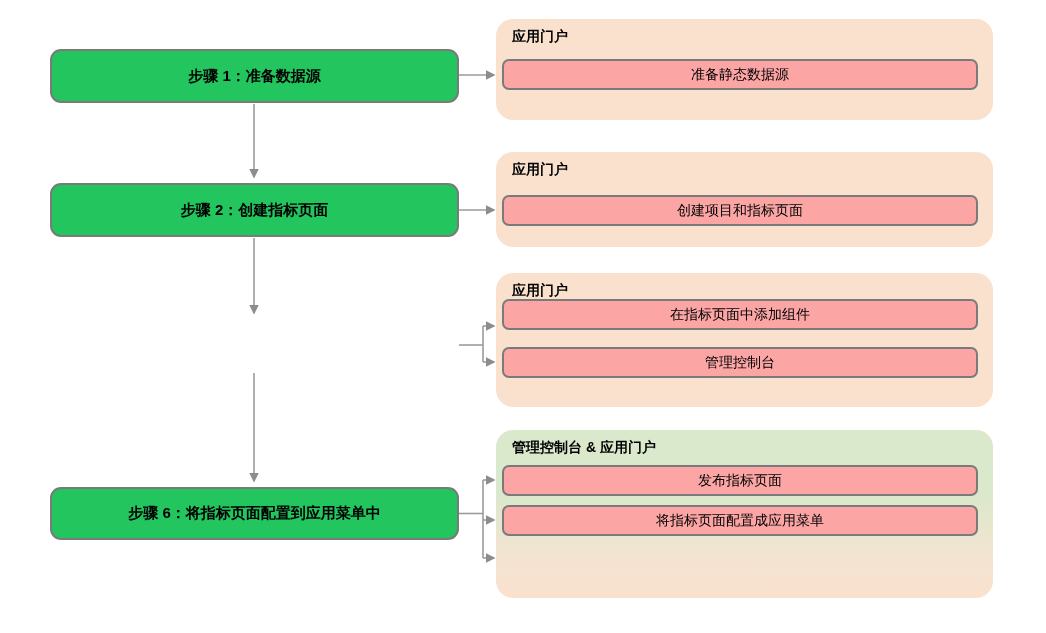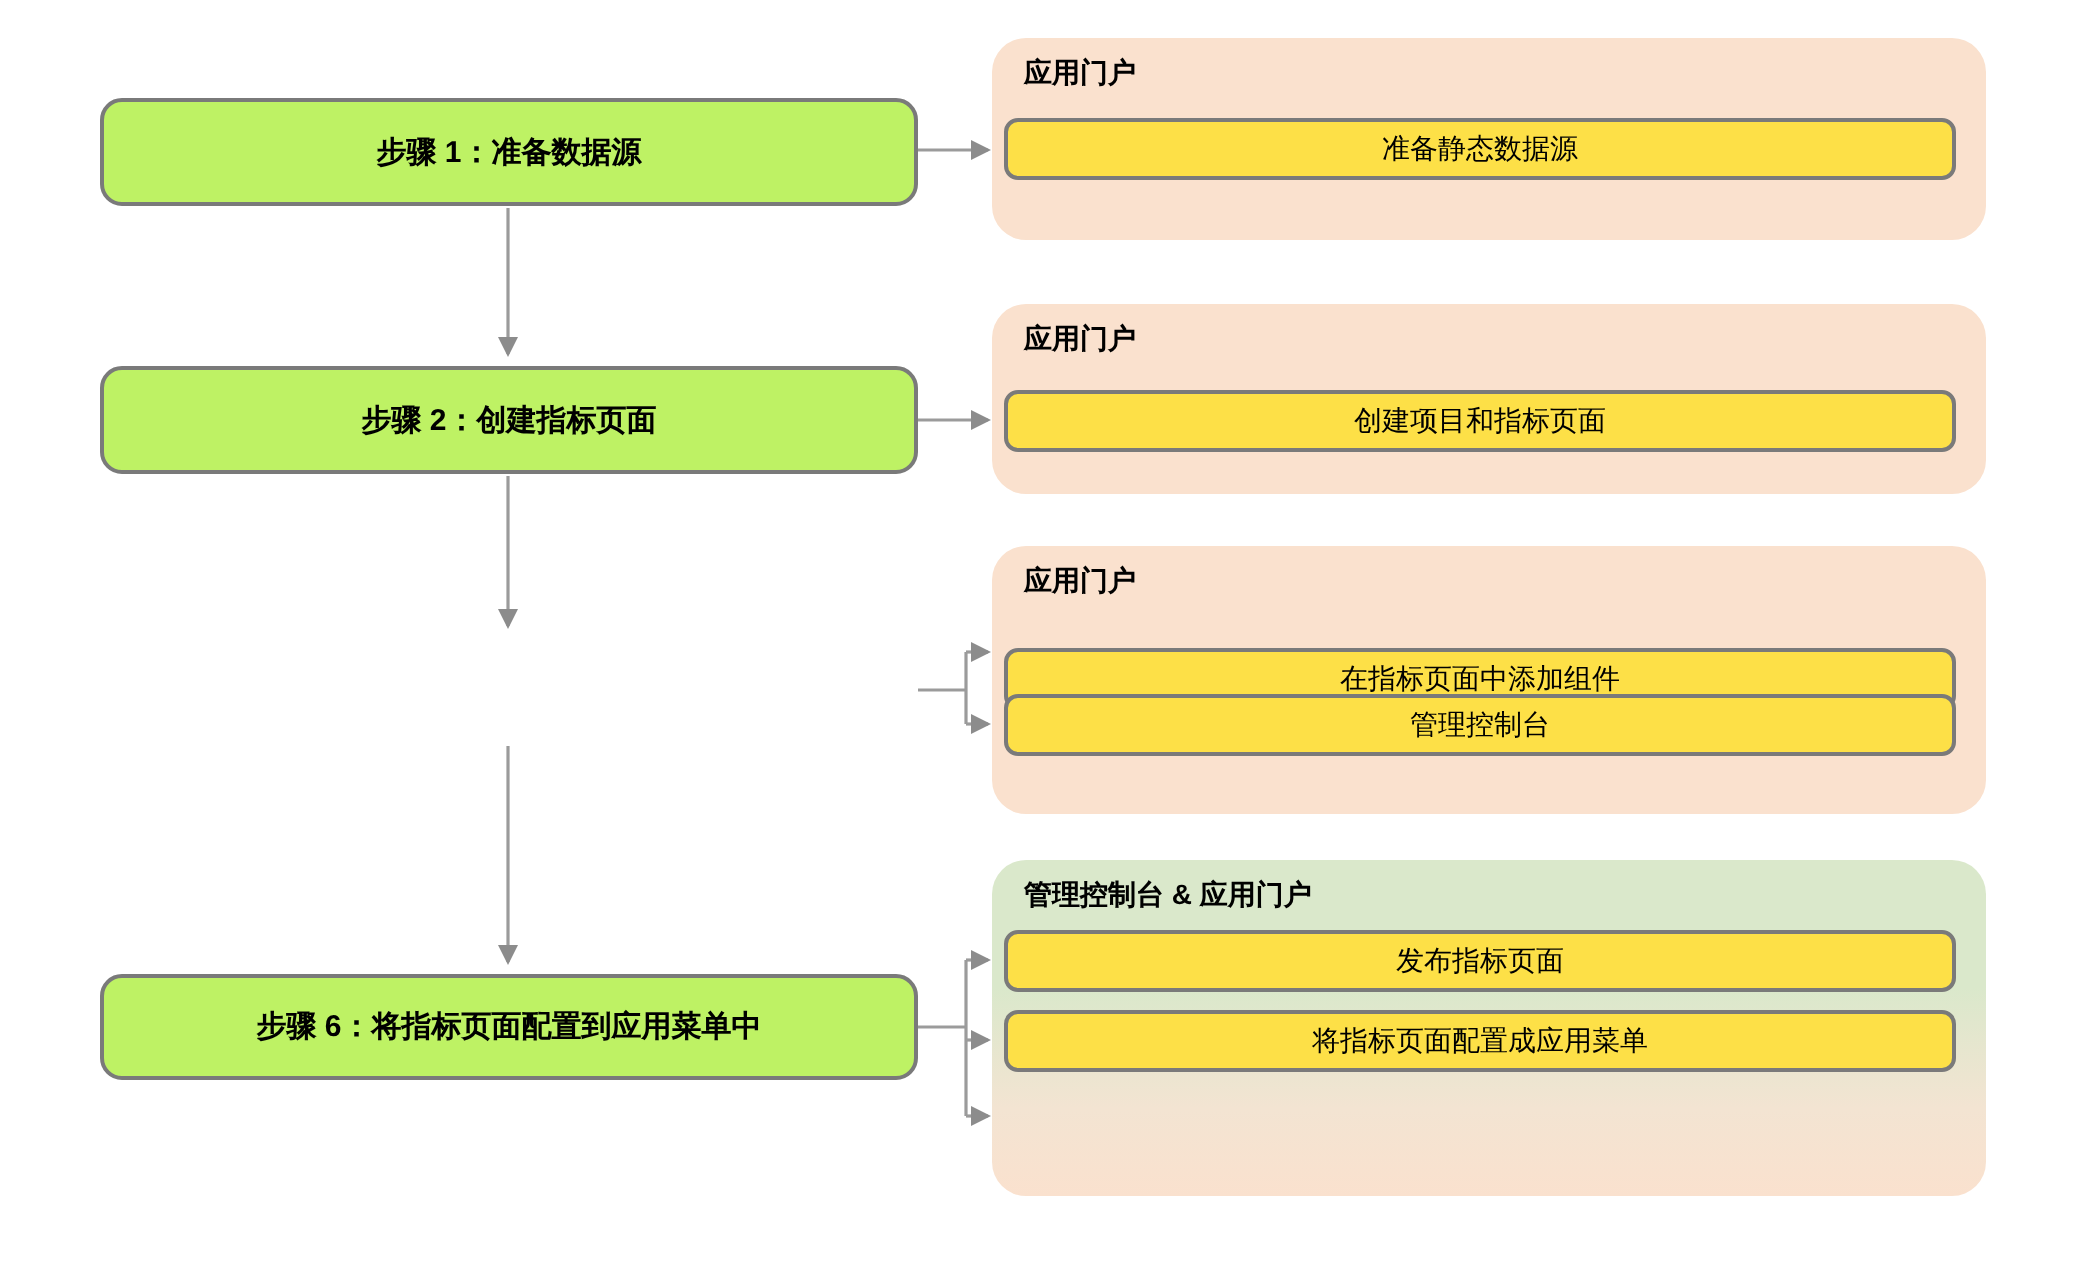--- a/index.html
+++ b/index.html
@@ -15,21 +15,21 @@
   svg.connectors {
     position: absolute;
     left: 0; top: 0;
     width: 1046px; height: 633px;
     pointer-events: none;
   }
   .step {
     position: absolute;
     left: 50px;
     width: 409px;
-    background: #bef264;
+    background: #22c55e;
     border: 2px solid #7a7a7a;
     border-radius: 11px;
     box-sizing: border-box;
     display: flex;
     align-items: center;
     justify-content: center;
     font-weight: bold;
     font-size: 15px;
     text-align: center;
   }
@@ -59,33 +59,33 @@
     top: 9px;
     font-weight: bold;
     font-size: 14px;
     white-space: nowrap;
   }
   .task {
     position: absolute;
     left: 502px;
     width: 476px;
     height: 31px;
-    background: #fde047;
+    background: #fca5a5;
     border: 2px solid #7a7a7a;
     border-radius: 7px;
     box-sizing: border-box;
     display: flex;
     align-items: center;
     justify-content: center;
     font-size: 14px;
     text-align: center;
   }
   #task1-1 { top: 59px;  }
   #task2-1 { top: 195px; }
-  #task3-1 { top: 324px; }
+  #task3-1 { top: 299px; }
   #task3-2 { top: 347px; }
   #task4-1 { top: 465px; }
   #task4-2 { top: 505px; }
   #task4-3 { top: 543px; }
 </style>
 </head>
 <body>
 
 <div class="canvas">
 

